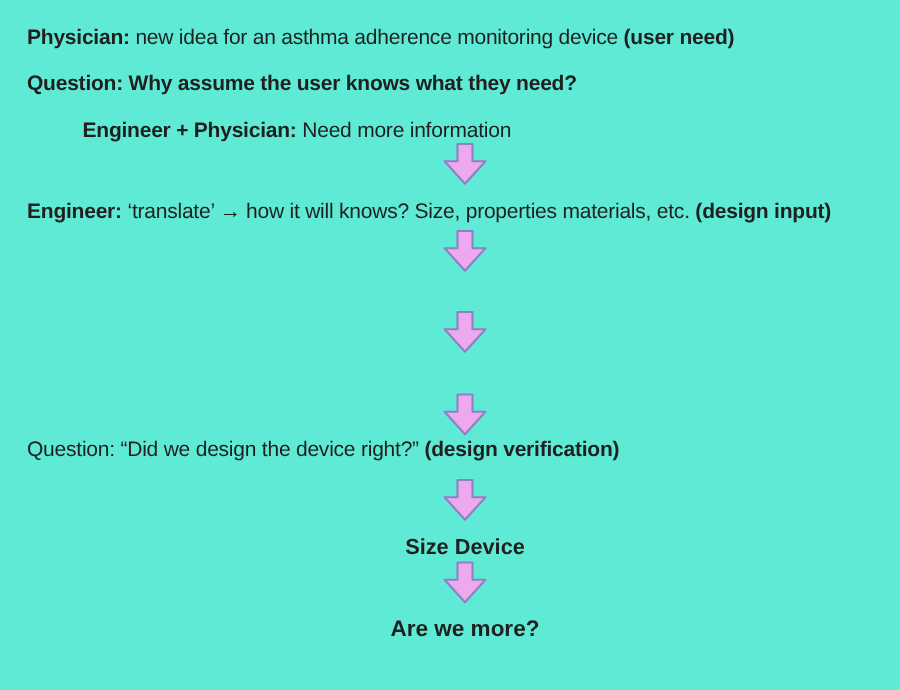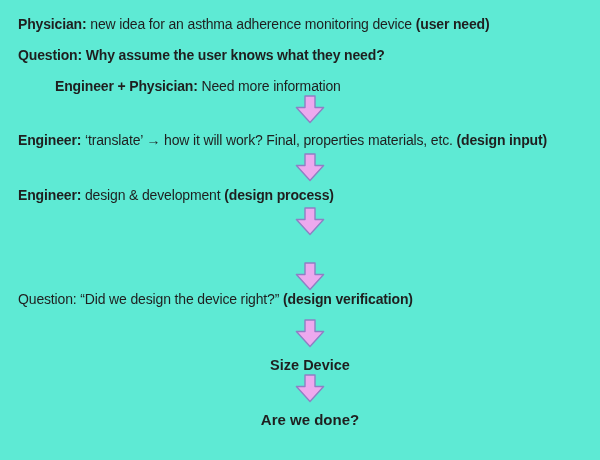--- a/index.html
+++ b/index.html
@@ -57,33 +57,30 @@
   </div>
 
   <div class="arrow" style="top:95px;">
     <svg viewBox="0 0 30 29" xmlns="http://www.w3.org/2000/svg">
       <path d="M10 1 H20 V12.5 H28.6 L15 27.5 L1.4 12.5 H10 Z" stroke-width="1.4" stroke-linejoin="round" fill="#EDA9EE"></path>
       <path d="M10 1 H20 V12.5 H28.6 L15 27.5 L1.4 12.5 H10 Z" fill="none" stroke-width="1.4" stroke-linejoin="round" stroke="#8F7FC4"></path>
     </svg>
   </div>
 
   <div class="line" style="top:133px;">
-    <span class="b">Engineer:</span><span> ‘translate’ → how it will work? Final, properties materials, etc. </span><span class="b">(design input)</span>
+    <span class="b">Engineer:</span><span> ‘translate’ → how it will knows? Size, properties materials, etc. </span><span class="b">(design input)</span>
   </div>
 
   <div class="arrow" style="top:153px;">
     <svg viewBox="0 0 30 29" xmlns="http://www.w3.org/2000/svg">
       <path d="M10 1 H20 V12.5 H28.6 L15 27.5 L1.4 12.5 H10 Z" stroke-width="1.4" stroke-linejoin="round" fill="#EDA9EE"></path>
       <path d="M10 1 H20 V12.5 H28.6 L15 27.5 L1.4 12.5 H10 Z" fill="none" stroke-width="1.4" stroke-linejoin="round" stroke="#8F7FC4"></path>
     </svg>
   </div>
 
-  <div class="line" style="top:188px;">
-    <span class="b">Engineer:</span><span> design &amp; development </span><span class="b">(design process)</span>
-  </div>
 
   <div class="arrow" style="top:207px;">
     <svg viewBox="0 0 30 29" xmlns="http://www.w3.org/2000/svg">
       <path d="M10 1 H20 V12.5 H28.6 L15 27.5 L1.4 12.5 H10 Z" stroke-width="1.4" stroke-linejoin="round" fill="#EDA9EE"></path>
       <path d="M10 1 H20 V12.5 H28.6 L15 27.5 L1.4 12.5 H10 Z" fill="none" stroke-width="1.4" stroke-linejoin="round" stroke="#8F7FC4"></path>
     </svg>
   </div>
 
 
   <div class="arrow" style="top:262px;">
@@ -106,15 +103,15 @@
 
   <div class="center-label" style="top:357px;">Size Device</div>
 
   <div class="arrow" style="top:374px;">
     <svg viewBox="0 0 30 29" xmlns="http://www.w3.org/2000/svg">
       <path d="M10 1 H20 V12.5 H28.6 L15 27.5 L1.4 12.5 H10 Z" stroke-width="1.4" stroke-linejoin="round" fill="#EDA9EE"></path>
       <path d="M10 1 H20 V12.5 H28.6 L15 27.5 L1.4 12.5 H10 Z" fill="none" stroke-width="1.4" stroke-linejoin="round" stroke="#8F7FC4"></path>
     </svg>
   </div>
 
-  <div class="center-label" style="top:411px; font-size:15px;">Are we done?</div>
+  <div class="center-label" style="top:411px; font-size:15px;">Are we more?</div>
 
 </div>
 
 </body></html>

